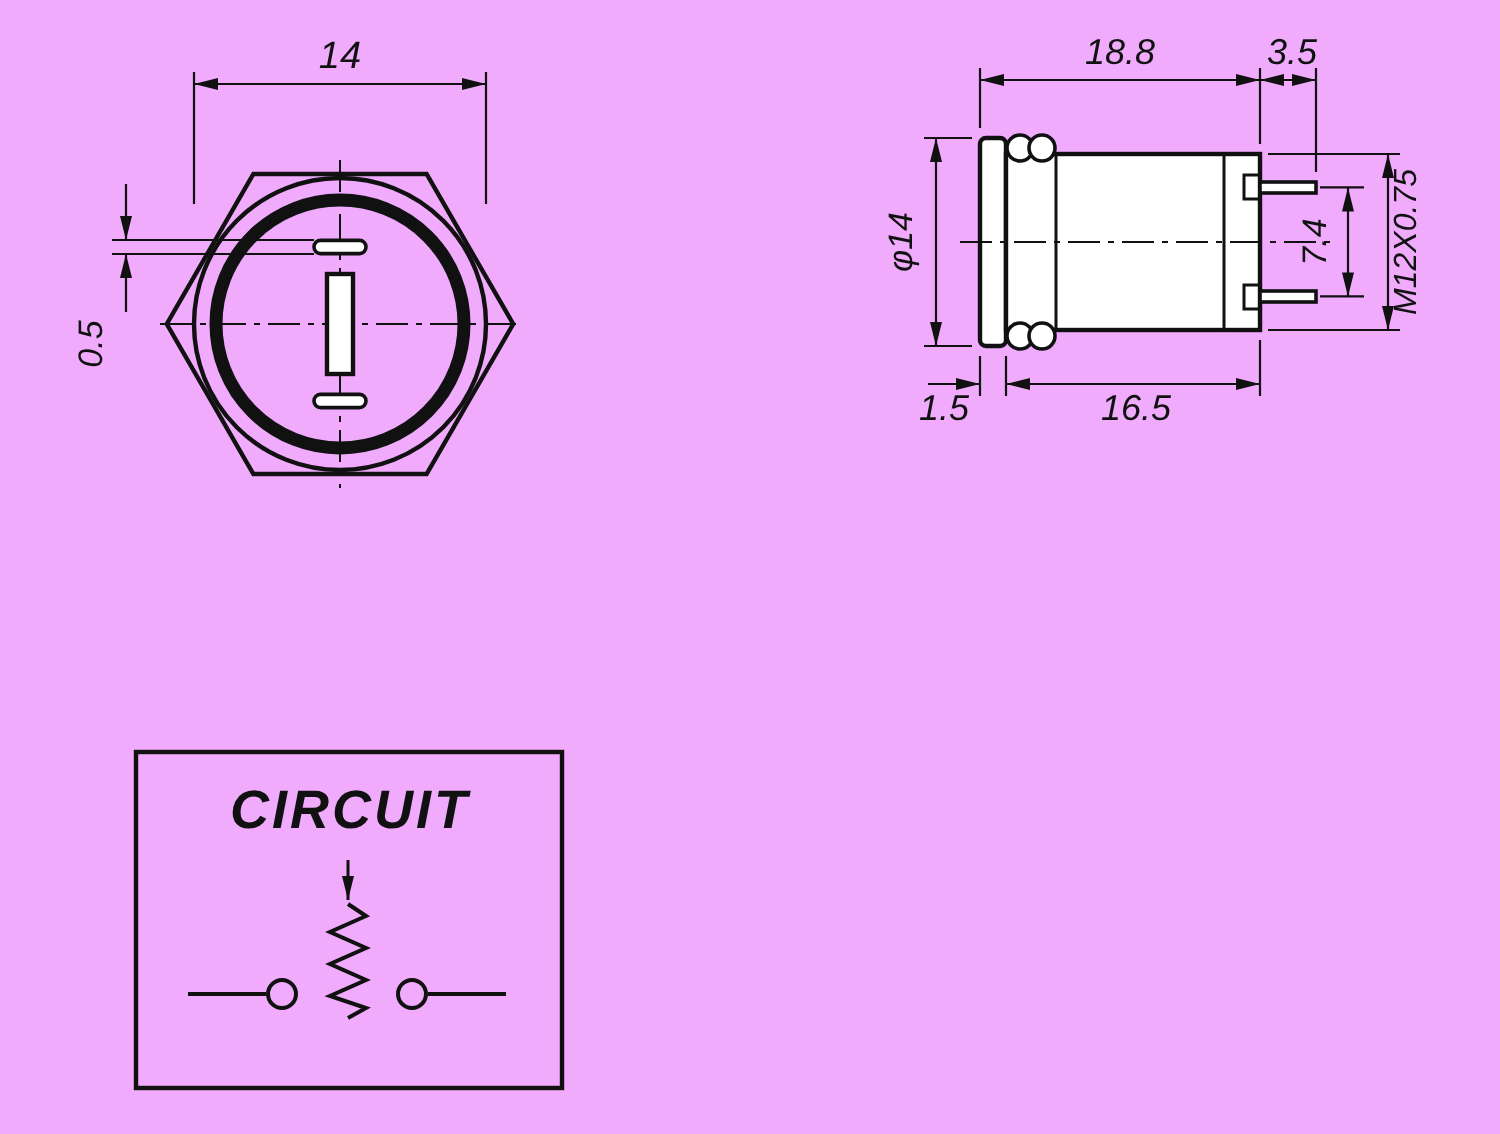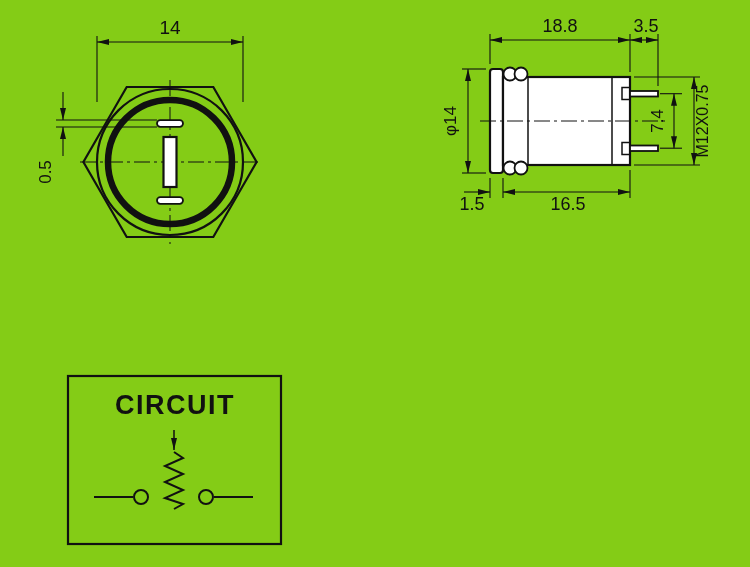--- a/index.html
+++ b/index.html
@@ -1,20 +1,21 @@
 <!DOCTYPE html>
 <html><head>
 <meta charset="utf-8">
 <style>
   html,body{margin:0;padding:0;background:#ffffff;}
   .canvas{
     position:relative;
     width:750px;height:567px;
-    background:#84cc16;
+    background:#f0abfc;
     font-family:"Liberation Sans", sans-serif;
+    font-style:italic;
   }
   svg{display:block;}
   svg text{
     fill:#111111;
     font-family:"Liberation Sans", sans-serif;
   }
   .dim{font-size:18px;}
   .dim-big{font-size:19px;}
   .dim-rot{font-size:17px;}
   .dim-thread{font-size:16px;}

